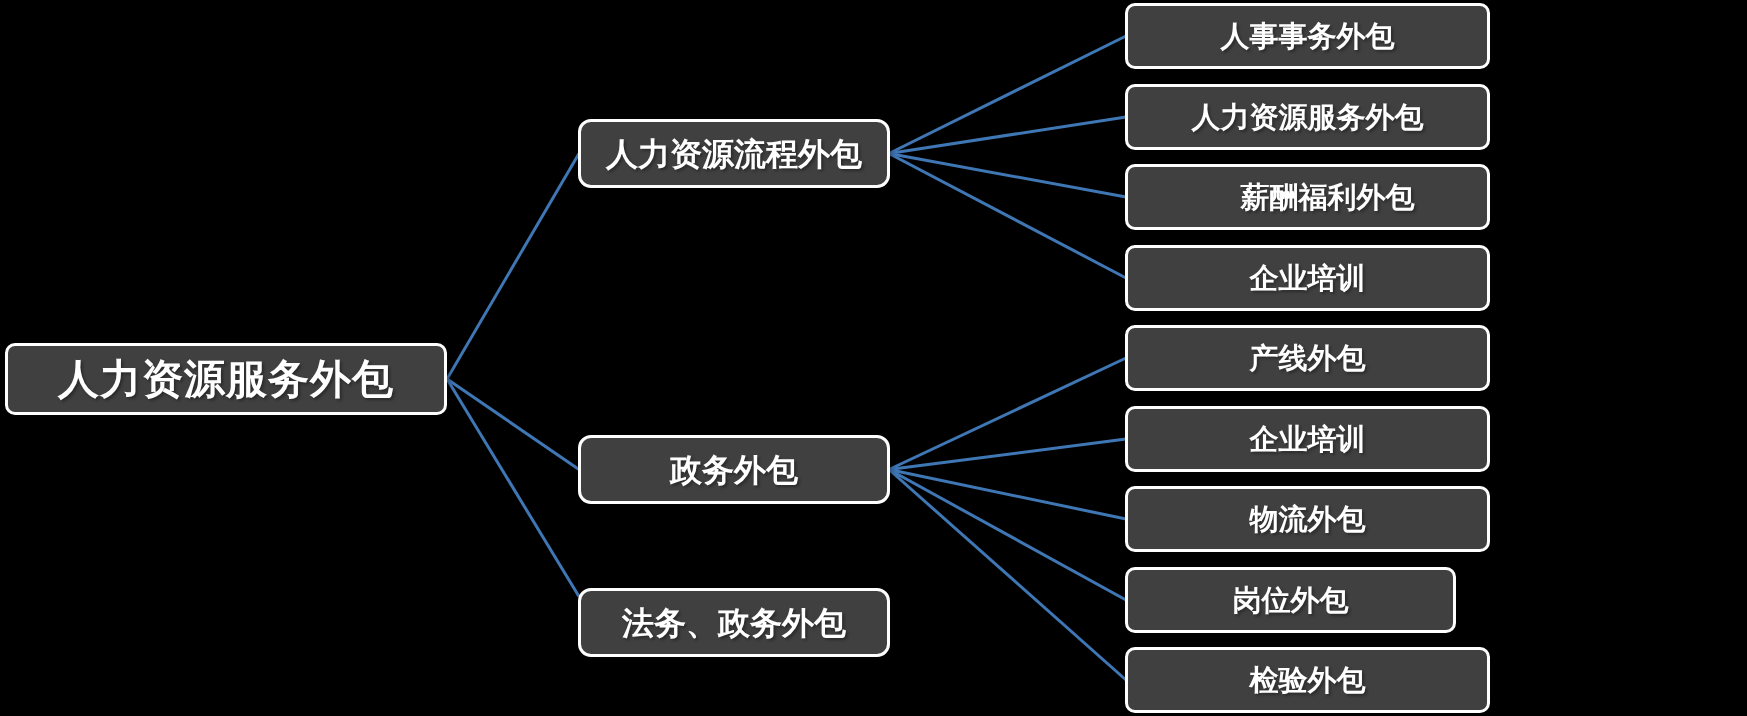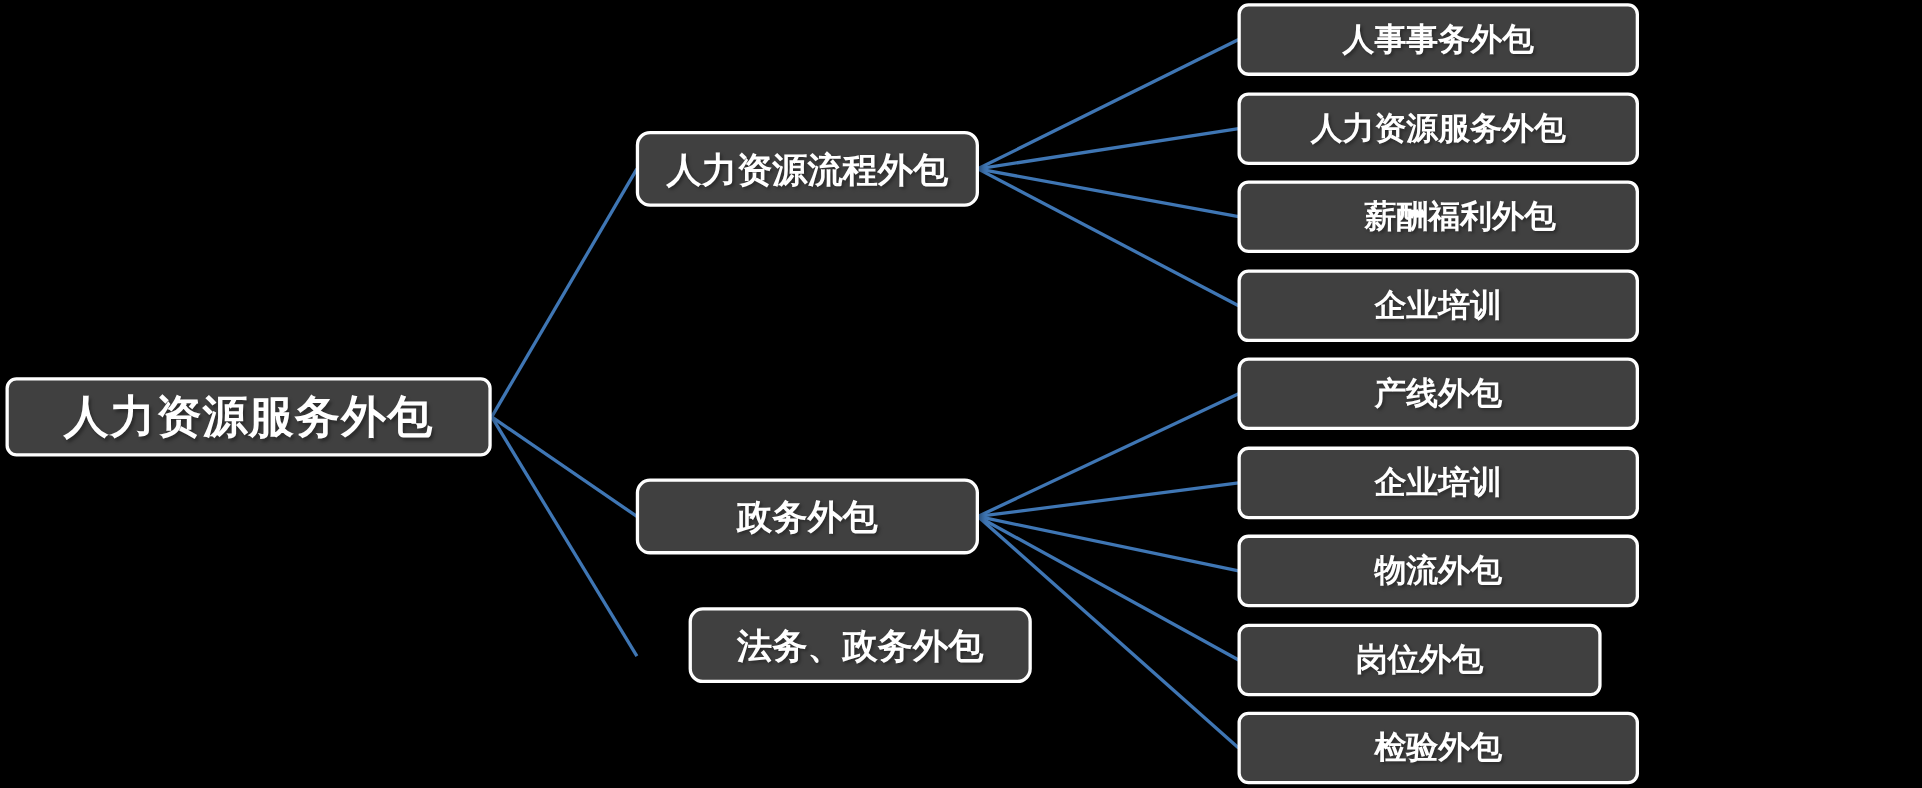--- a/index.html
+++ b/index.html
@@ -67,15 +67,15 @@
       <div class="node leaf-node" style="left: 1125px; top: 3px; width: 365px; height: 66px;">人事事务外包</div>
       <div class="node leaf-node" style="left: 1125px; top: 84px; width: 365px; height: 66px;">人力资源服务外包</div>
       <div class="node leaf-node" style="left: 1125px; top: 164px; width: 365px; height: 66px; padding-left: 40px;">薪酬福利外包</div>
       <div class="node leaf-node" style="left: 1125px; top: 245px; width: 365px; height: 66px;">企业培训</div>
       <div class="node mid-node" style="left: 578px; top: 435px; width: 312px; height: 69px;">政务外包</div>
       <div class="node leaf-node" style="left: 1125px; top: 325px; width: 365px; height: 66px;">产线外包</div>
       <div class="node leaf-node" style="left: 1125px; top: 406px; width: 365px; height: 66px;">企业培训</div>
       <div class="node leaf-node" style="left: 1125px; top: 486px; width: 365px; height: 66px;">物流外包</div>
       <div class="node leaf-node" style="left: 1125px; top: 567px; width: 331px; height: 66px;">岗位外包</div>
       <div class="node leaf-node" style="left: 1125px; top: 647px; width: 365px; height: 66px;">检验外包</div>
-      <div class="node mid-node" style="left: 578px; top: 552px; width: 312px; height: 69px; margin-left: 48px;">法务、政务外包</div>
+      <div class="node mid-node" style="left: 578px; top: 588px; width: 312px; height: 69px;">法务、政务外包</div>
     </div>
 </div>
 
 </body></html>

